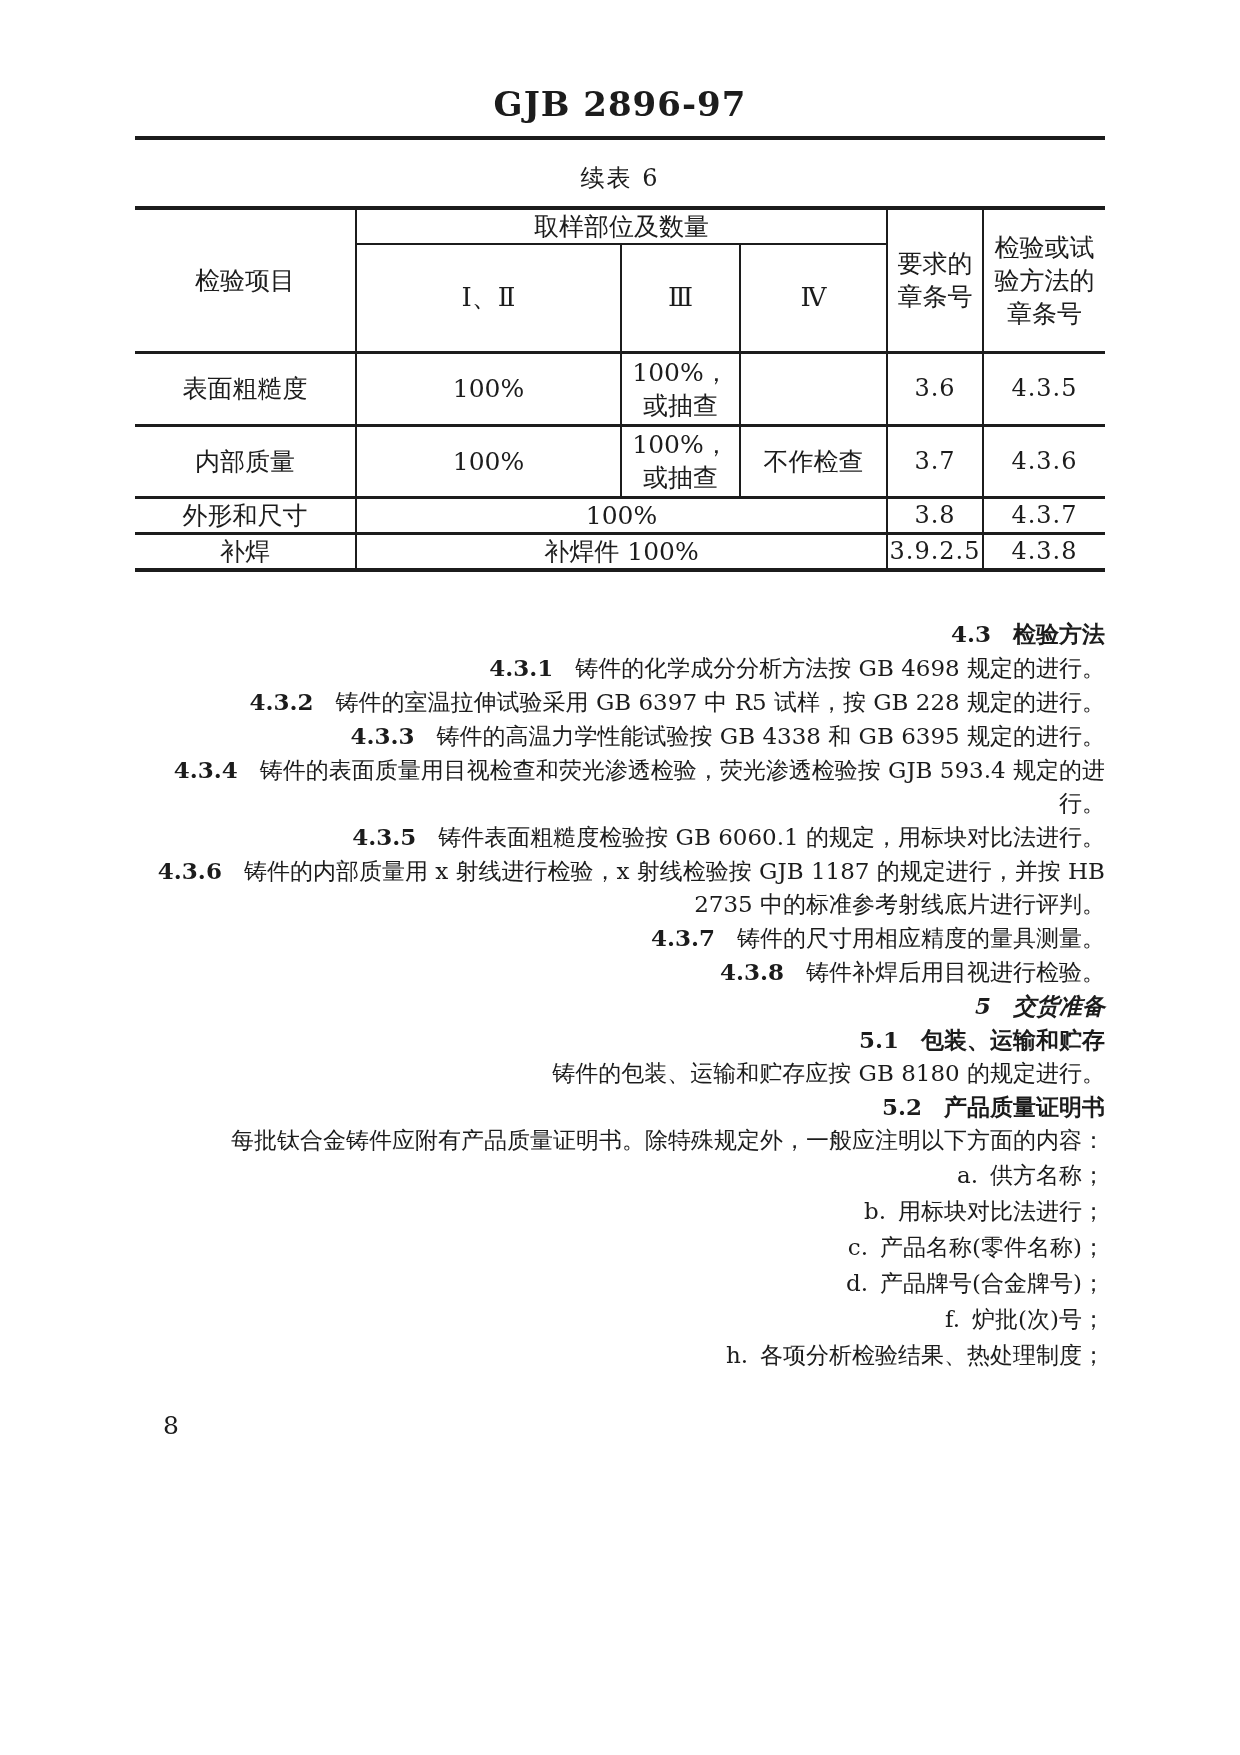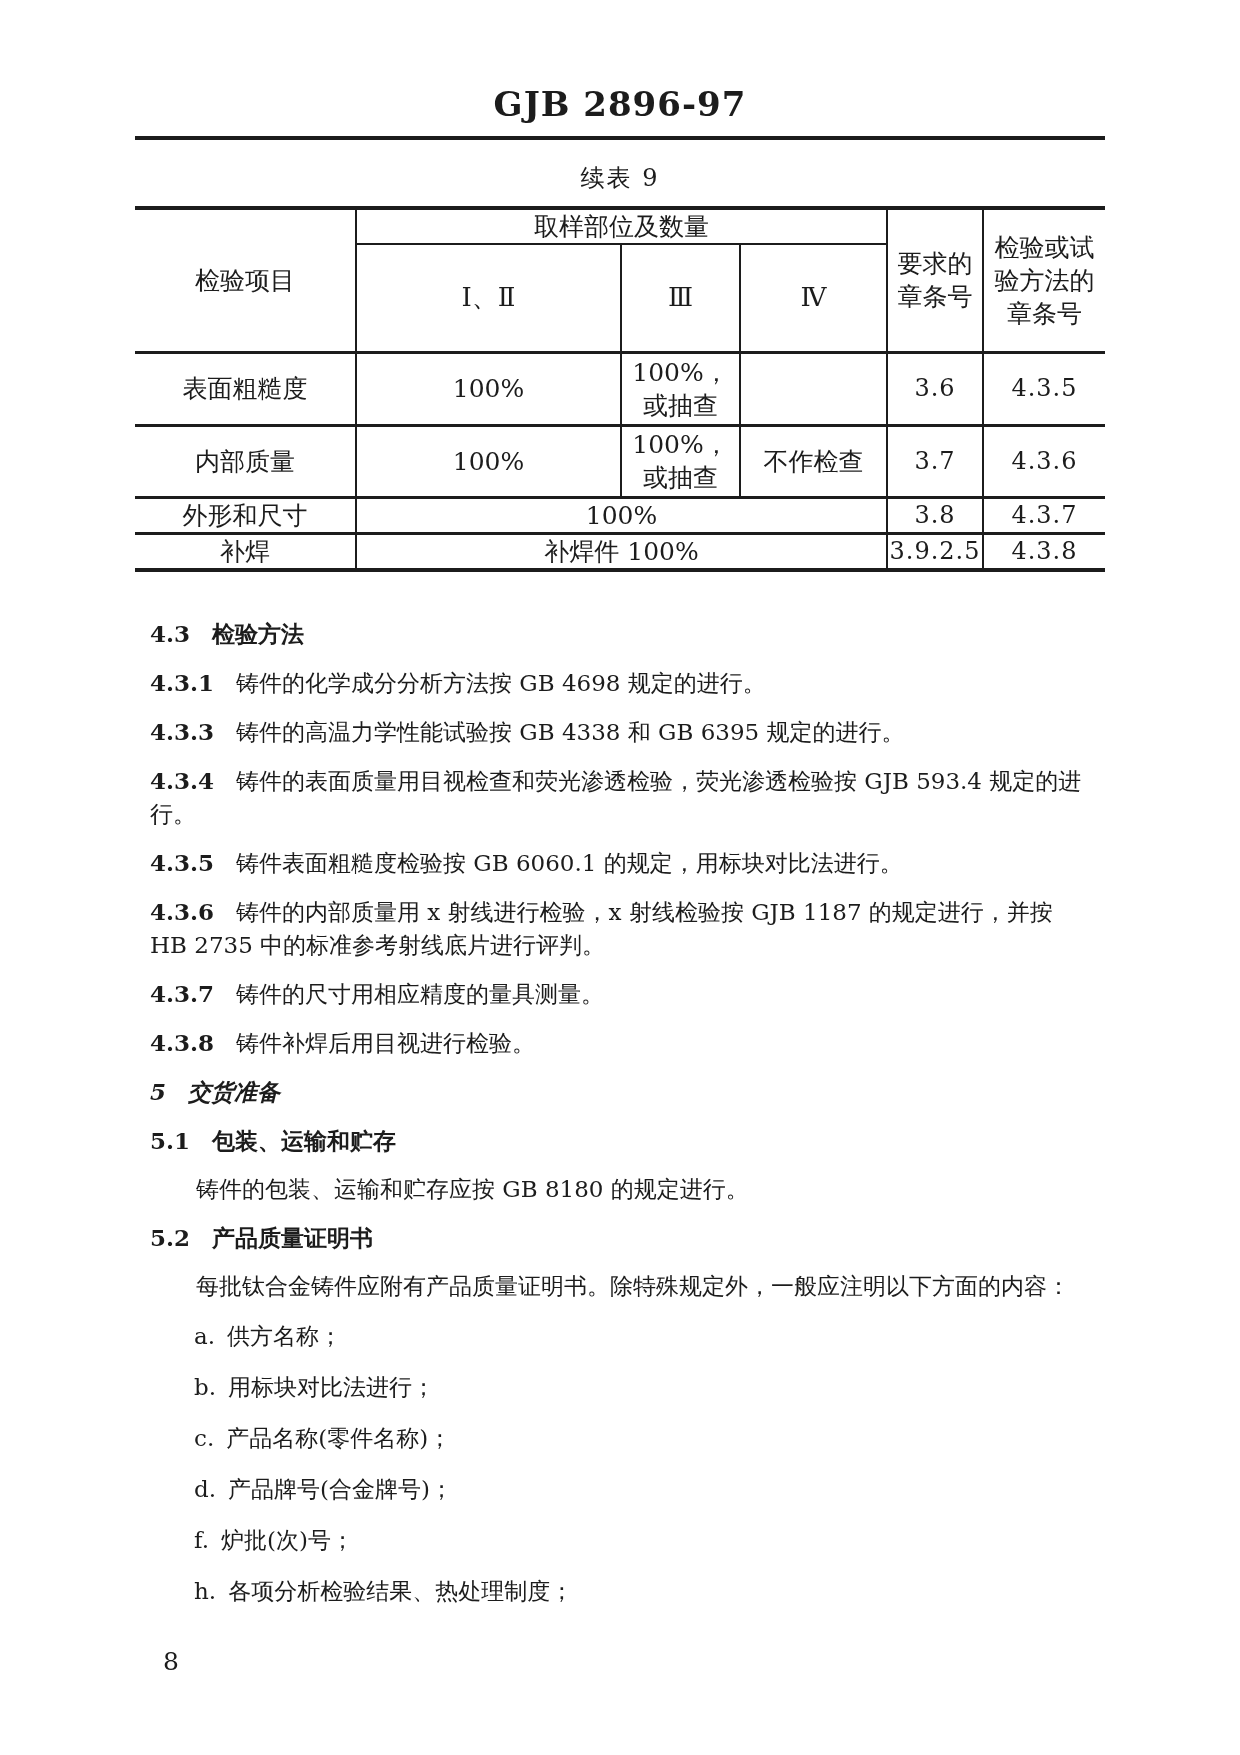--- a/index.html
+++ b/index.html
@@ -64,42 +64,42 @@
   table.gjb tr.r-data td{border-bottom-width:3px;}
   table.gjb tr.r-last td{border-bottom:none;margin-top:48px;}
   table.gjb td.num{font-size:24px;letter-spacing:1px;}
   table.gjb td.roman{font-size:26px;}
   
   .doc-body{
     margin-top:45px;
     font-size:23px;
     line-height:33px;
   }
-  .doc-body p{margin:15px;}
+  .doc-body p{margin:0;text-align:right;}
   .cnum{font-weight:bold;padding-right:22px;white-space:nowrap;}
   .ctitle{font-weight:bold;}
   .sec5{margin-top:22px;margin-bottom:20px;font-style:italic;}
   .indent{text-indent:46px;}
   .list-item{padding-left:44px;line-height:36px;}
   .list-letter{padding-right:12px;}
   .page-number{
     margin-top:36px;
     padding-left:28px;
     font-size:25px;
   }
 </style>
 </head>
 <body>
 
 <div class="page">
 
   <div class="doc-header">GJB 2896-97</div>
   <div class="header-rule"></div>
 
-  <div class="table-caption">续表 9</div>
+  <div class="table-caption">续表 6</div>
 
   <table class="gjb">
     <colgroup>
       <col style="width:221px">
         <col style="width:265px">
         <col style="width:119px">
       <col style="width:147px">
         <col style="width:96px">
         <col style="width:122px">
     </colgroup>
@@ -149,20 +149,21 @@
         <td class="num last">4.3.8</td>
       </tr>
     </tbody>
   </table>
 
   <div class="doc-body">
 
     <p><span class="cnum">4.3</span><span class="ctitle">检验方法</span></p>
 
     <p><span class="cnum">4.3.1</span><span>铸件的化学成分分析方法按 GB 4698 规定的进行。</span></p>
+    <p><span class="cnum">4.3.2</span><span>铸件的室温拉伸试验采用 GB 6397 中 R5 试样，按 GB 228 规定的进行。</span></p>
     <p><span class="cnum">4.3.3</span><span>铸件的高温力学性能试验按 GB 4338 和 GB 6395 规定的进行。</span></p>
     <p><span class="cnum">4.3.4</span><span>铸件的表面质量用目视检查和荧光渗透检验，荧光渗透检验按 GJB 593.4 规定的进行。</span></p>
     <p><span class="cnum">4.3.5</span><span>铸件表面粗糙度检验按 GB 6060.1 的规定，用标块对比法进行。</span></p>
     <p><span class="cnum">4.3.6</span><span>铸件的内部质量用 x 射线进行检验，x 射线检验按 GJB 1187 的规定进行，并按 HB 2735 中的标准参考射线底片进行评判。</span></p>
     <p><span class="cnum">4.3.7</span><span>铸件的尺寸用相应精度的量具测量。</span></p>
     <p><span class="cnum">4.3.8</span><span>铸件补焊后用目视进行检验。</span></p>
 
     <p class="sec5"><span class="cnum">5</span><span class="ctitle">交货准备</span></p>
 
     <p><span class="cnum">5.1</span><span class="ctitle">包装、运输和贮存</span></p>

